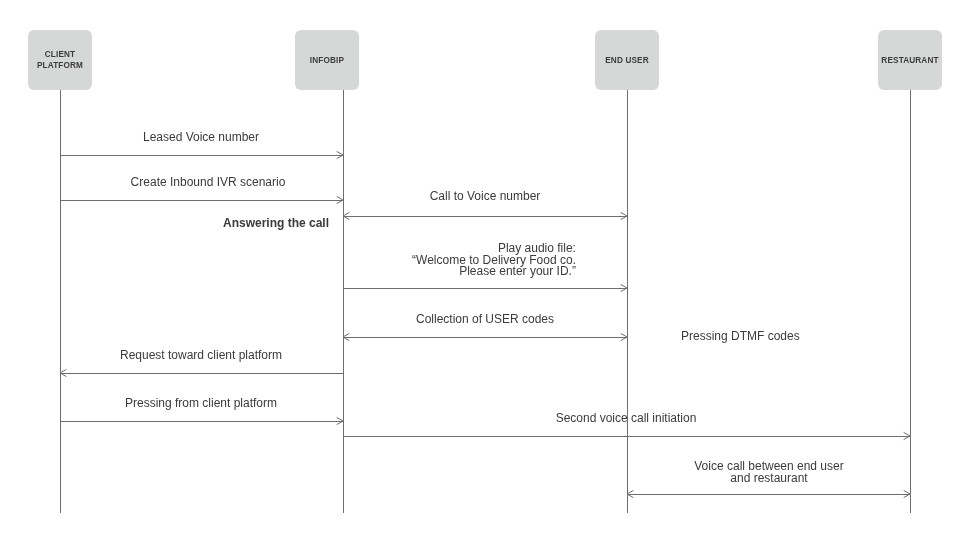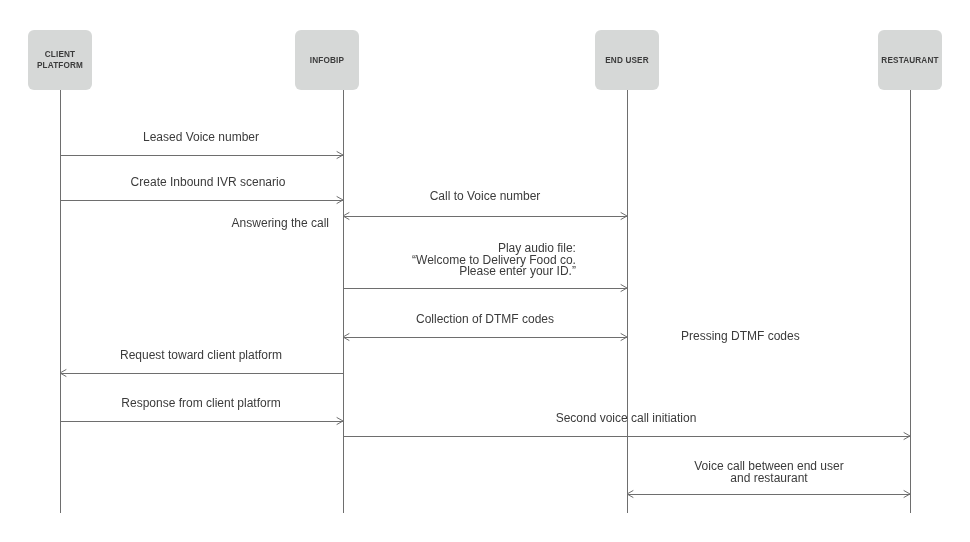--- a/index.html
+++ b/index.html
@@ -129,26 +129,26 @@
         <div class="actor-label">END USER</div>
       </div>
       <div class="actor-box" style="left: 878px; top: 30px;">
         <div class="actor-label">RESTAURANT</div>
       </div>
     </div>
   <div id="label-layer">
       <div class="msg-label" style="left: 201px; top: 144px;">Leased Voice number</div>
       <div class="msg-label" style="left: 192px; top: 189px; margin-left: 16px;">Create Inbound IVR scenario</div>
       <div class="msg-label" style="left: 485px; top: 203px; text-align: center;">Call to Voice number</div>
-      <div class="msg-label align-right" style="left: 329px; top: 230px;">Answering the call</div>
+      <div class="msg-label align-right" style="left: 329px; top: 230px; font-weight: bold;">Answering the call</div>
       <div class="msg-label" style="left: 494px; top: 278px; text-align: right;">Play audio file:
 “Welcome to Delivery Food co.
 Please enter your ID.”</div>
-      <div class="msg-label" style="left: 485px; top: 326px;">Collection of DTMF codes</div>
+      <div class="msg-label" style="left: 485px; top: 326px;">Collection of USER codes</div>
       <div class="msg-label align-left" style="left: 645px; top: 337px; padding-left: 36px;">Pressing DTMF codes</div>
       <div class="msg-label" style="left: 201px; top: 362px;">Request toward client platform</div>
-      <div class="msg-label" style="left: 201px; top: 410px;">Response from client platform</div>
+      <div class="msg-label" style="left: 201px; top: 410px;">Pressing from client platform</div>
       <div class="msg-label" style="left: 626px; top: 425px;">Second voice call initiation</div>
       <div class="msg-label" style="left: 769px; top: 484px;">Voice call between end user
 and restaurant</div>
     </div>
 
 </div>
 
 </body></html>

